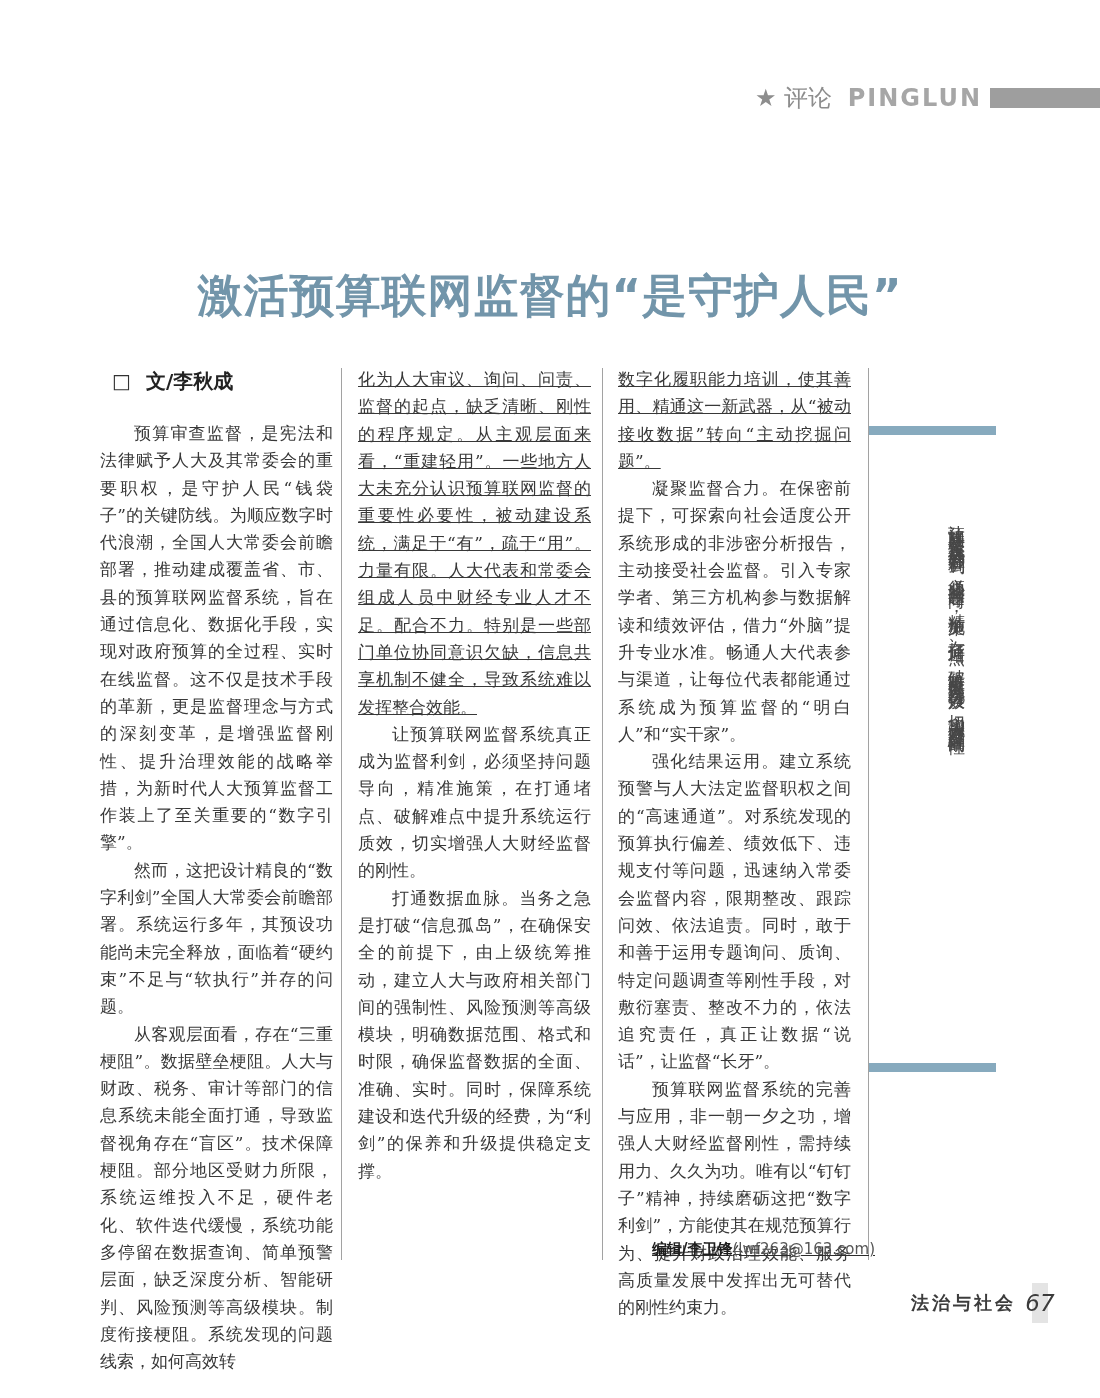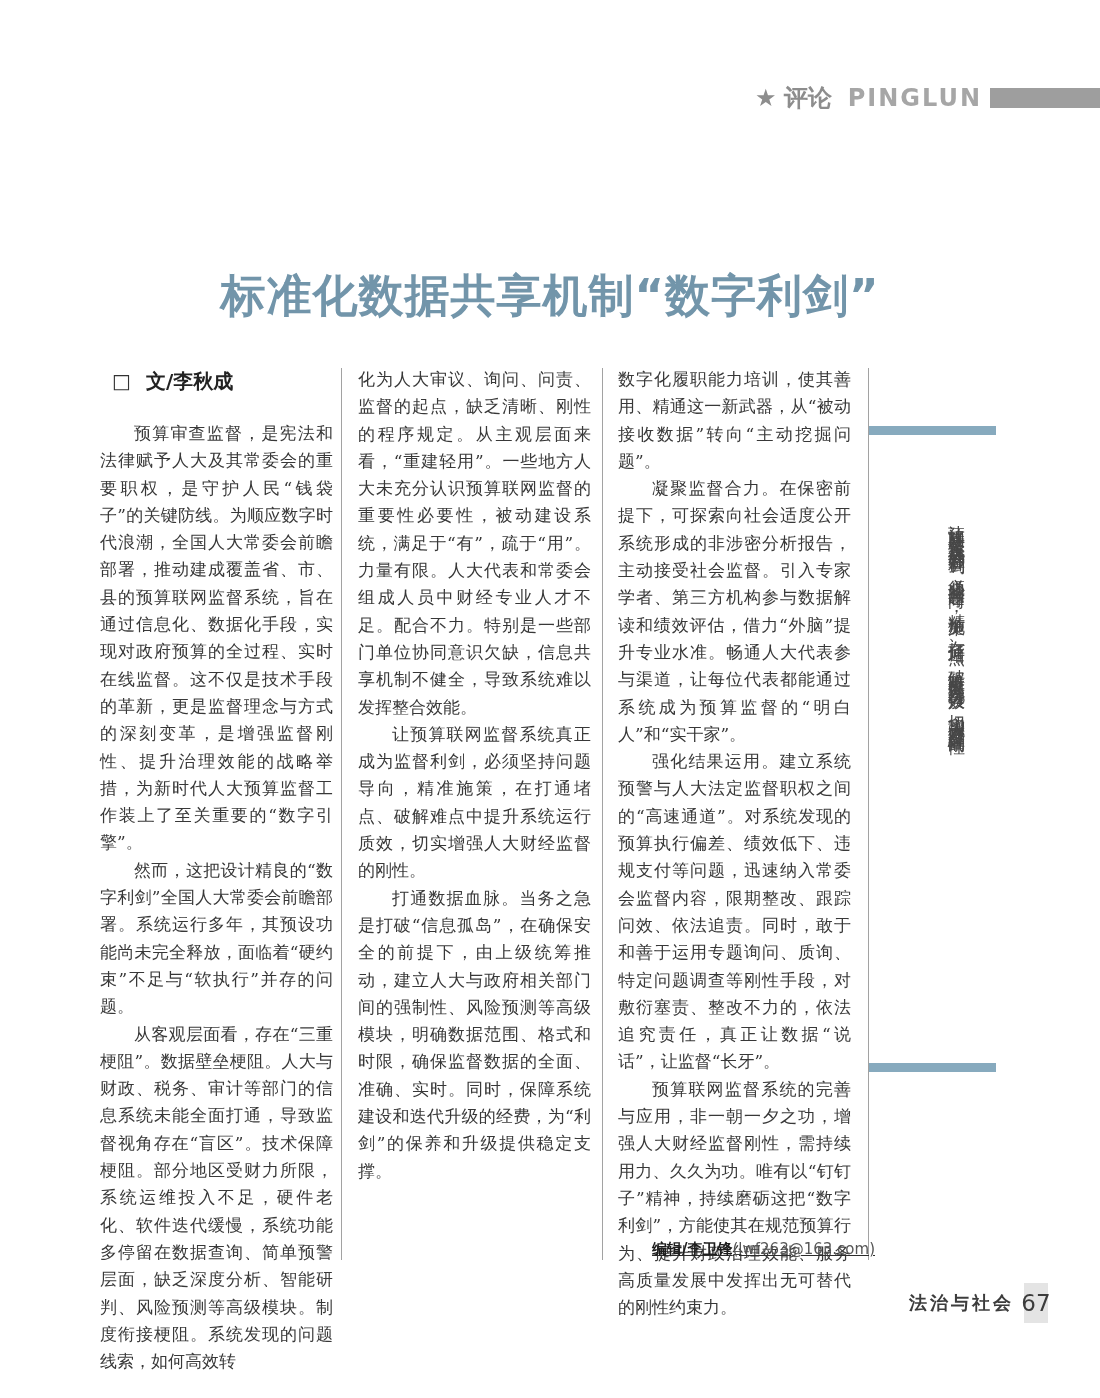--- a/index.html
+++ b/index.html
@@ -26,21 +26,21 @@
   }
   .header-text {
     position: absolute;
     right: 118px;
     top: 0;
     font-size: 24px;
     line-height: 24px;
     white-space: nowrap;
   }
   .header-star { color: #8d8d8d; font-weight: bold; }
-  .header-cn   { color: #8d8d8d; font-weight: bold; }
+  .header-cn   { color: #8d8d8d; font-weight: normal; }
   .header-en   { color: #a6a6a6; font-weight: bold; letter-spacing: 2px; margin-left: 8px; }
   .header-bar {
     position: absolute;
     left: 990px;
     top: 2px;
     width: 110px;
     height: 20px;
     background: #9e9e9e;
   }
 
@@ -77,21 +77,21 @@
     font-size: 17px;
     line-height: 27.3px;
     color: #383838;
     text-align: justify;
     text-justify: inter-character;
   }
   .col-1 { left: 100px; top: 420px; }
   .col-2 { left: 358px; top: 366px; }
   .col-3 { left: 618px; top: 366px; }
   .body-para { margin: 0; text-indent: 2em; }
-  .body-para.no-indent { text-indent: 0; }
+  .body-para.no-indent { text-indent: 0; text-decoration: underline; }
 
   
   .divider {
     position: absolute;
     top: 368px;
     width: 1px;
     height: 892px;
     background: #a2a2a2;
   }
   .divider-1 { left: 341px; }
@@ -140,54 +140,55 @@
   .editor-email { font-weight: normal; color: #555555; }
 
   
   .footer {
     position: absolute;
     top: 1283px;
     right: 52px;
     height: 40px;
     display: flex;
     align-items: center;
-    gap: 10px;
+    gap: 16px;
   }
   .footer-journal {
     font-size: 18px;
     font-weight: bold;
     color: #3c3c3c;
     letter-spacing: 3px;
   }
   .footer-pagenum {
-    width: 24px;
+    width: 16px;
     height: 40px;
     background: #e4e4e4;
     display: flex;
     align-items: center;
     justify-content: center;
     font-size: 23px;
     color: #3c3c3c;
+    font-style: italic;
   }
 </style>
 </head>
 <body>
 
 <div class="page">
 
   <div class="header">
     <div class="header-text">
       <span class="header-star">★</span>
       <span class="header-cn">评论</span>
       <span class="header-en">PINGLUN</span>
     </div>
     <div class="header-bar"></div>
   </div>
 
-  <h1 class="article-title">标准化数据共享机制“数字利剑”</h1>
+  <h1 class="article-title">激活预算联网监督的“是守护人民”</h1>
 
   <div class="byline">
     <span class="byline-marker">□</span>
     <span>文/李秋成</span>
   </div>
 
   <div class="divider divider-1"></div>
   <div class="divider divider-2"></div>
   <div class="divider divider-3"></div>
 

